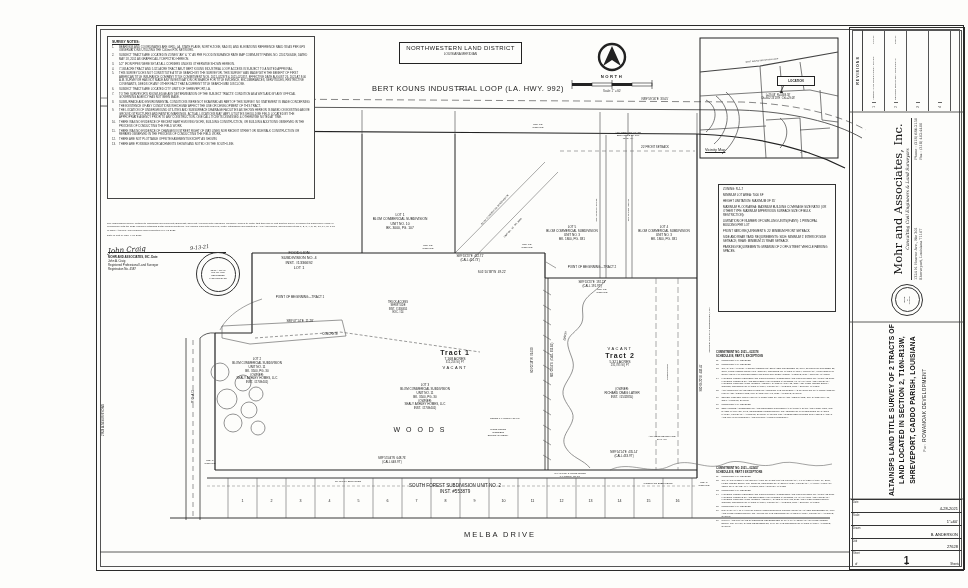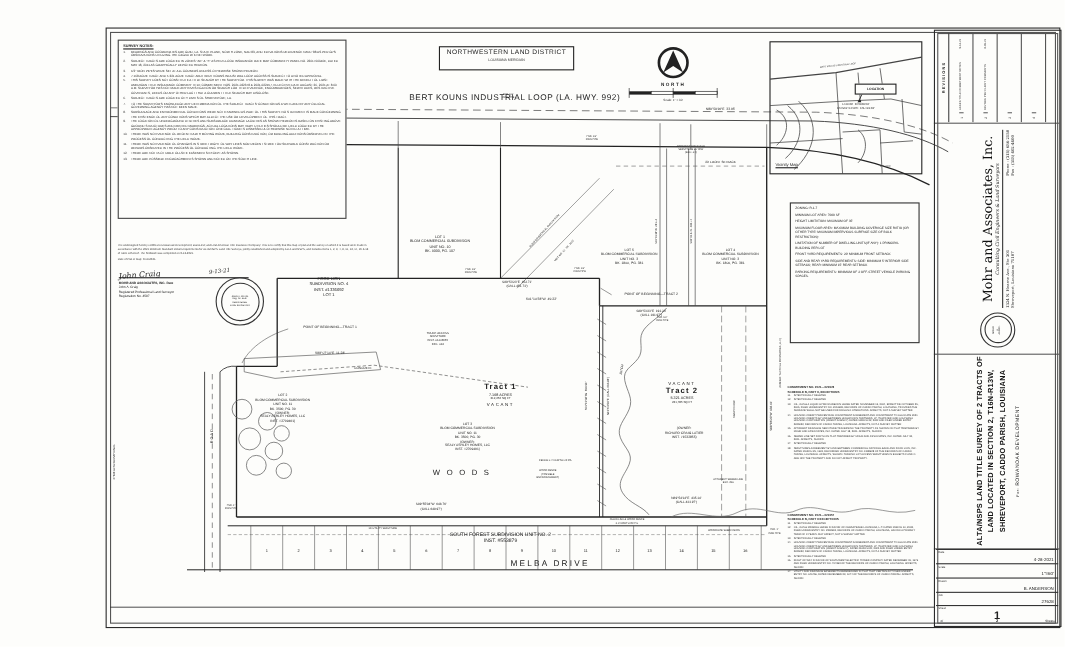--- a/index.html
+++ b/index.html
@@ -442,21 +442,21 @@
       <div class="lbl" style="left: 505px; top: 419px; font-size: 2.4px; transform: translate(-50%, -50%);">FENCE 0.4' NORTH OF P/L</div>
       <div class="lbl" style="left: 498px; top: 432px; font-size: 2.3px; transform: translate(-50%, -50%);">WOOD FENCE
 (POSSIBLE
 ENCROACHMENT)</div>
       <div class="lbl" style="left: 392px; top: 461px; font-size: 2.9px; transform: translate(-50%, -50%);">S89°55'04"W  648.76'
 (CALL 648.97')</div>
       <div class="lbl" style="left: 624px; top: 455px; font-size: 2.9px; transform: translate(-50%, -50%);">N89°54'14"E  435.14'
 (CALL 433.97')</div>
       <div class="lbl" style="left: 455px; top: 489px; font-size: 4.6px; transform: translate(-50%, -50%);">SOUTH FOREST SUBDIVISION UNIT NO. 2
 INST. #553879</div>
-      <div class="lbl" style="left: 500px; top: 512px; font-size: 7.5px; transform: translate(-50%, -50%); letter-spacing: 2px;">MELBA DRIVE</div>
+      <div class="lbl" style="left: 500px; top: 535px; font-size: 7.5px; transform: translate(-50%, -50%); letter-spacing: 2px;">MELBA DRIVE</div>
       <div class="lbl" style="left: 570px; top: 475px; font-size: 2.3px; transform: translate(-50%, -50%);">CHAIN LINK &amp; WOOD FENCE
 0.9' NORTH OF P/L</div>
       <div class="lbl" style="left: 348px; top: 481px; font-size: 2.3px; transform: translate(-50%, -50%);">15' UTILITY SERVITUDE</div>
       <div class="lbl" style="left: 658px; top: 483px; font-size: 2.3px; transform: translate(-50%, -50%);">WOODGATE SUBDIVISION</div>
       <div class="lbl" style="left: 193px; top: 396px; font-size: 3.4px; transform: translate(-50%, -50%) rotate(-90deg); letter-spacing: 1px;">ROAD</div>
       <div class="lbl" style="left: 662px; top: 438px; font-size: 2.3px; transform: translate(-50%, -50%);">APPARENT SEWER LINE
 EXC. #16</div>
       <div class="lbl" style="left: 668px; top: 372px; font-size: 2.4px; transform: translate(-50%, -50%) rotate(-90deg);">SWEPCO R/W</div>
       <div class="lbl" style="left: 495px; top: 210px; font-size: 2.4px; transform: translate(-50%, -50%) rotate(-48deg);">BLOM COMMERCIAL SUBDIVISION</div>
       <div class="lbl" style="left: 513px; top: 228px; font-size: 2.4px; transform: translate(-50%, -50%) rotate(-48deg);">UNIT NO. 10   BK. 3000</div>

